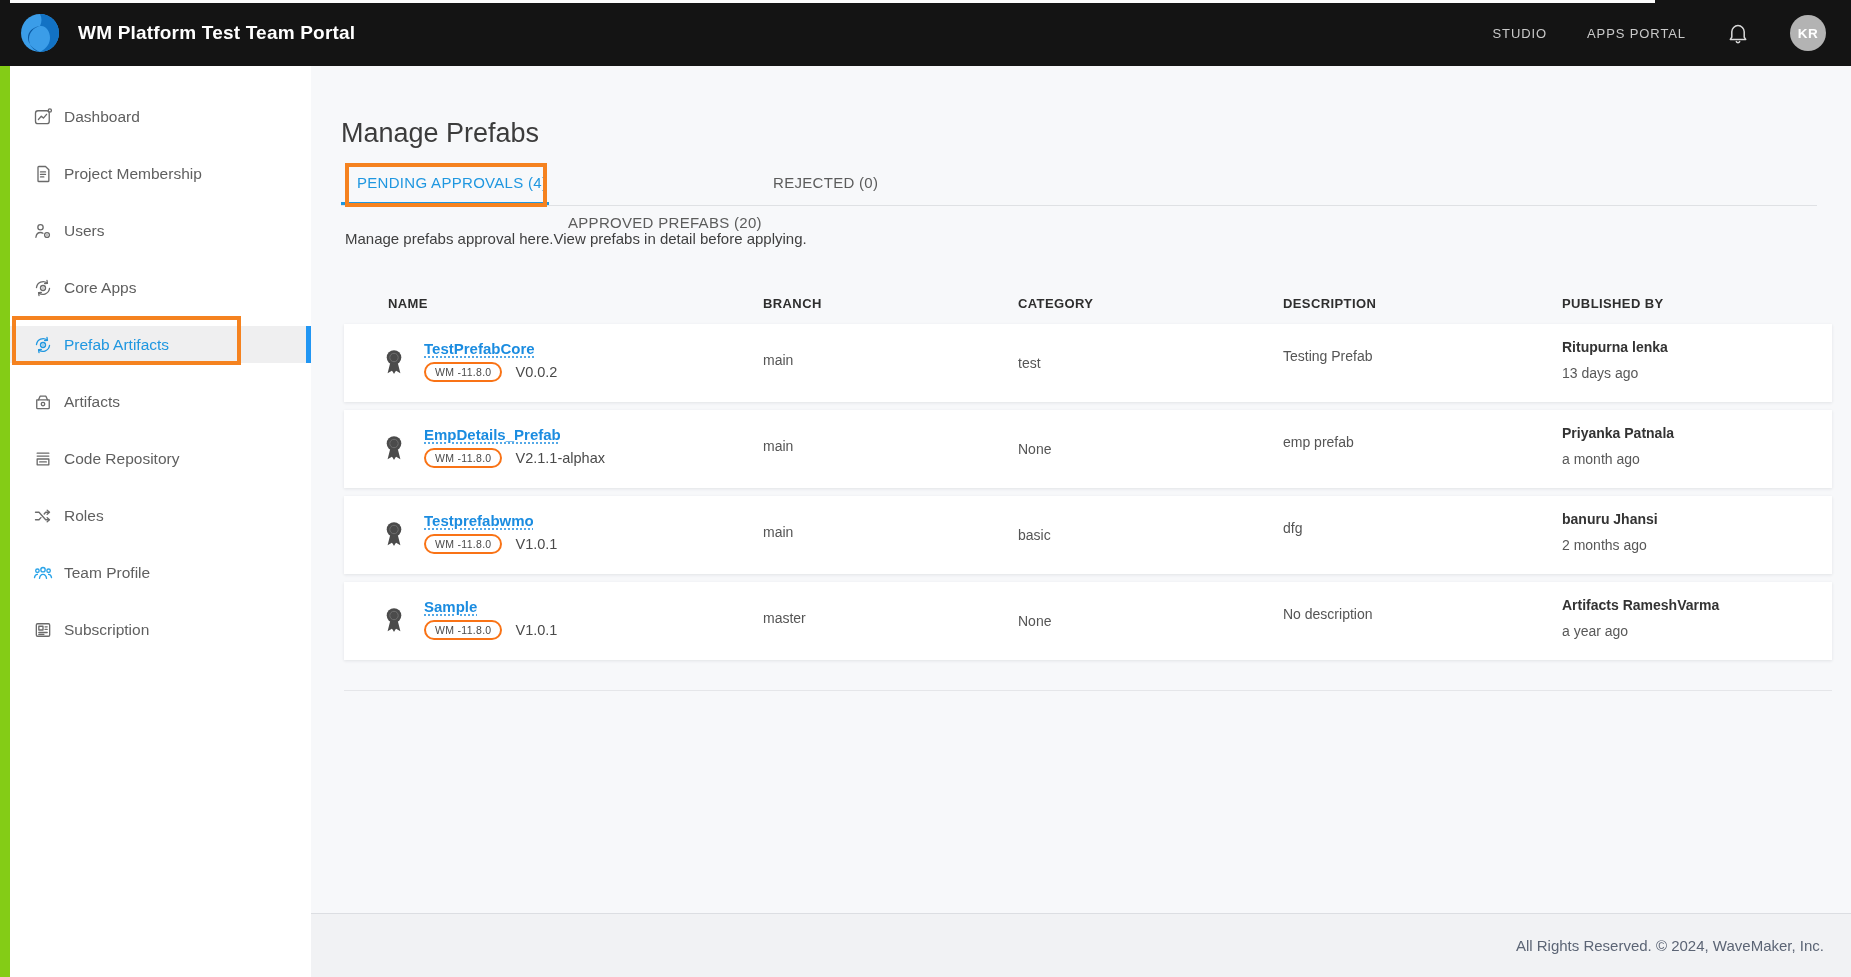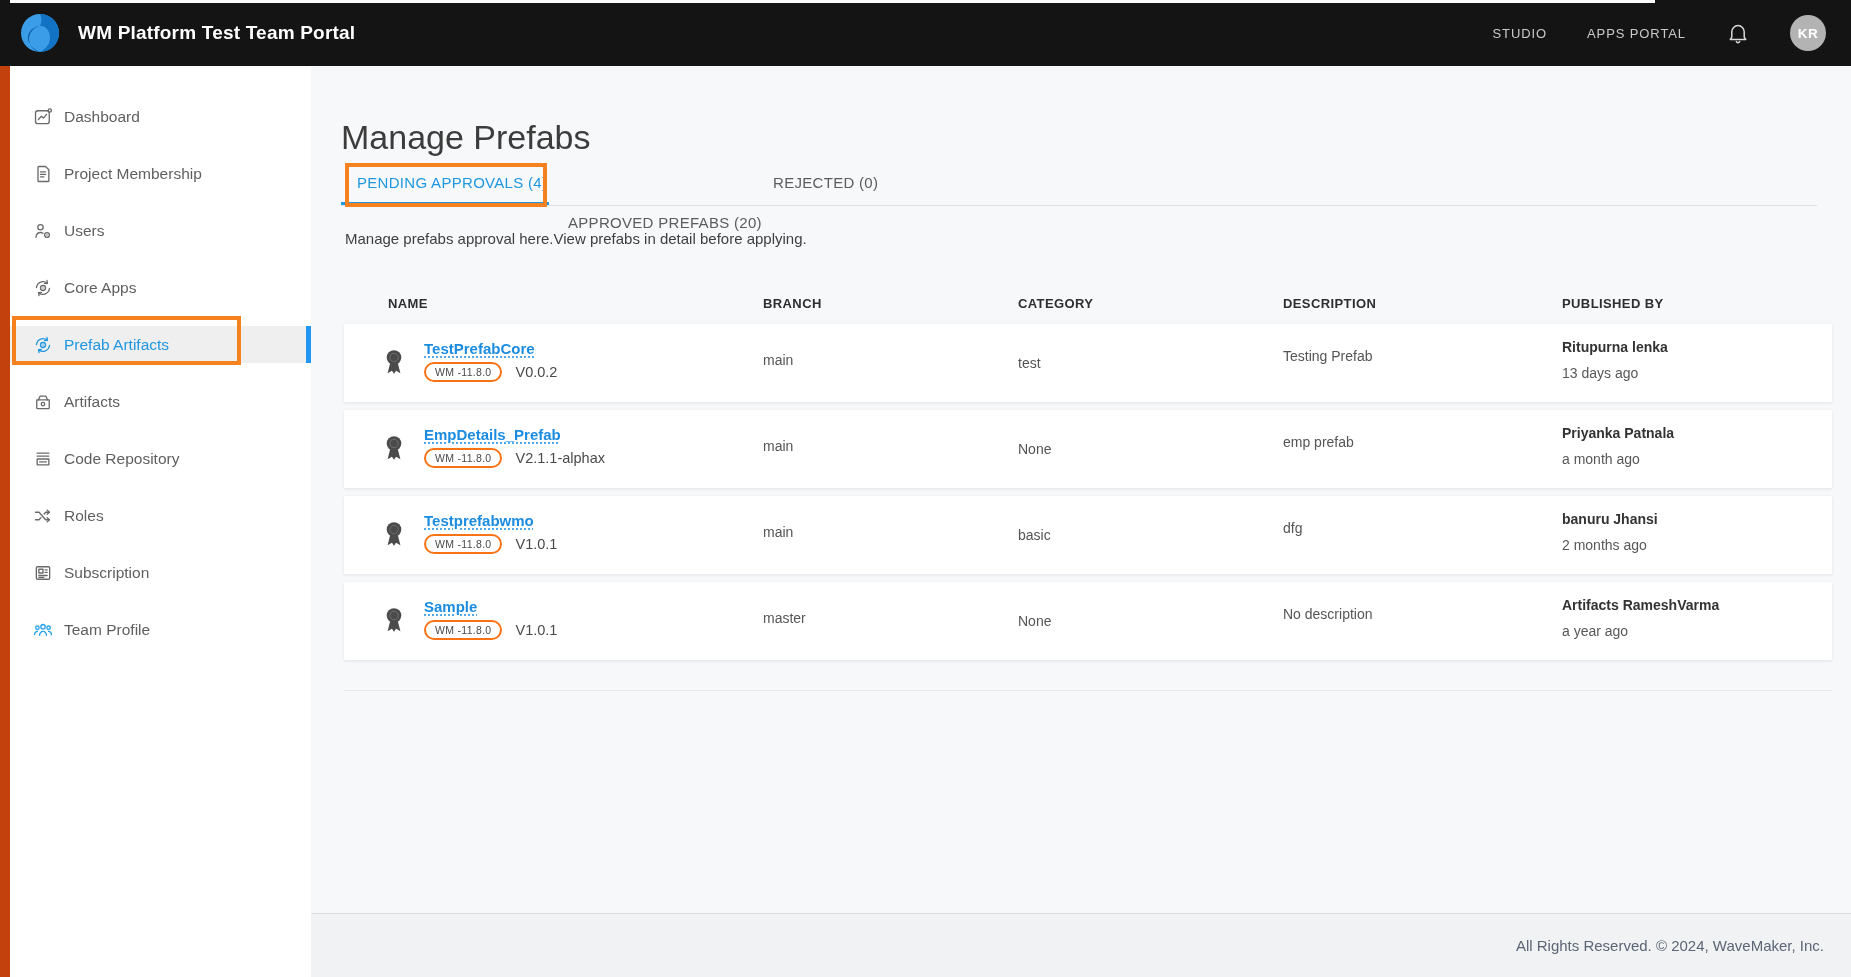--- a/index.html
+++ b/index.html
@@ -1,17 +1,17 @@
 <!DOCTYPE html>
 <html><head>
 <meta charset="utf-8">
 <style>
   html,body{margin:0;padding:0;background:#161616;}
   #app{position:relative;width:1851px;height:977px;overflow:hidden;
-       font-family:"Liberation Sans",sans-serif;background:#c2410c;}
+       font-family:"Liberation Sans",sans-serif;background:#84cc16;}
 
   
   .topbar{position:absolute;left:0;top:0;width:1851px;height:66px;background:#141414;z-index:5;}
   .top-strip{position:absolute;left:10px;top:0;width:1645px;height:3px;background:#fbfbfb;z-index:6;}
   .brand{position:absolute;left:20px;top:13px;display:flex;align-items:center;gap:18px;}
   .brand-title{color:#ffffff;font-size:19px;font-weight:700;letter-spacing:.2px;line-height:40px;}
   .topbar-right{position:absolute;right:25px;top:0;height:66px;display:flex;align-items:center;gap:40px;}
   .top-link{color:#c9c9c9;font-size:13px;letter-spacing:.9px;cursor:pointer;}
   .bell{width:24px;height:24px;}
   .avatar{width:36px;height:36px;border-radius:50%;background:#b3b3b3;color:#ffffff;
@@ -26,21 +26,21 @@
   .nav-item.blue-icon .nicon{color:#29a3e8;}
   .nav-item.selected{color:#1f97e0;}
   .nav-item.selected .nicon{color:#1f97e0;}
   .sel-bg{position:absolute;left:0;right:5px;top:10px;bottom:10px;background:#efeff0;z-index:-1;}
   .sel-bar{position:absolute;right:0;top:10px;bottom:10px;width:5px;background:#2196f3;}
   .annot-side{position:absolute;left:2px;top:250px;width:221px;height:41px;
               border:4px solid #f5821f;z-index:7;pointer-events:none;}
 
   
   .main{position:absolute;left:311px;top:66px;width:1540px;bottom:0;background:#f7f8fa;}
-  .page-title{position:absolute;left:30px;top:52px;font-size:34px;color:#3c3c3c;font-weight:400;}
+  .page-title{position:absolute;left:30px;top:52px;font-size:27px;color:#3c3c3c;font-weight:400;}
   .tabs-line{position:absolute;left:30px;top:139px;width:1476px;height:1px;background:#dfe1e4;}
   .tab{position:absolute;top:108px;font-size:15px;letter-spacing:.3px;color:#5c5c5c;cursor:pointer;white-space:nowrap;}
   .tab.active{color:#1f97e0;}
   .tab-underline{position:absolute;left:30px;top:136px;width:208px;height:3px;background:#1f97e0;}
   .annot-tab{position:absolute;left:34px;top:97px;width:194px;height:36px;
              border:4px solid #f5821f;z-index:7;pointer-events:none;}
   .page-desc{position:absolute;left:34px;top:164px;font-size:15px;color:#3f3f3f;}
 
   
   .thead{position:absolute;left:33px;top:230px;width:1488px;height:20px;}
@@ -198,46 +198,46 @@
             <path d="M3 7.5h4.2l8 9H19"></path>
             <path d="M3 16.5h4.2l2.3-2.6"></path>
             <path d="M13.4 9.6l1.8-2.1H19"></path>
             <polyline points="17,5 19.8,7.5 17,10"></polyline>
             <polyline points="17,14 19.8,16.5 17,19"></polyline>
           </svg>
         </span>
         <span>Roles</span>
       </div>
 
+      <div class="nav-item blue-icon">
+        <span class="nicon">
+          <svg viewBox="0 0 24 24" width="20" height="20" fill="none" stroke="currentColor" stroke-width="1.6" stroke-linecap="round" stroke-linejoin="round">
+            <circle cx="12" cy="8" r="2.6"></circle>
+            <path d="M7.8 18.5c.4-3.1 2.1-4.9 4.2-4.9s3.8 1.8 4.2 4.9"></path>
+            <circle cx="5.3" cy="9.3" r="2.1"></circle>
+            <path d="M1.8 17.6c.3-2.4 1.6-3.9 3.5-3.9"></path>
+            <circle cx="18.7" cy="9.3" r="2.1"></circle>
+            <path d="M22.2 17.6c-.3-2.4-1.6-3.9-3.5-3.9"></path>
+          </svg>
+        </span>
+        <span>Team Profile</span>
+      </div>
+
       <div class="nav-item">
         <span class="nicon">
           <svg viewBox="0 0 24 24" width="20" height="20" fill="none" stroke="currentColor" stroke-width="1.6" stroke-linecap="round" stroke-linejoin="round">
             <rect x="4" y="4.5" width="16" height="15" rx="1.5"></rect>
             <rect x="7" y="7.5" width="5" height="4.5"></rect>
             <line x1="14.5" y1="8.2" x2="17" y2="8.2"></line>
               <line x1="14.5" y1="11.3" x2="17" y2="11.3"></line>
             <line x1="7" y1="15" x2="17" y2="15"></line>
               <line x1="7" y1="17.3" x2="13" y2="17.3"></line>
           </svg>
         </span>
         <span>Subscription</span>
-      </div>
-
-      <div class="nav-item blue-icon">
-        <span class="nicon">
-          <svg viewBox="0 0 24 24" width="20" height="20" fill="none" stroke="currentColor" stroke-width="1.6" stroke-linecap="round" stroke-linejoin="round">
-            <circle cx="12" cy="8" r="2.6"></circle>
-            <path d="M7.8 18.5c.4-3.1 2.1-4.9 4.2-4.9s3.8 1.8 4.2 4.9"></path>
-            <circle cx="5.3" cy="9.3" r="2.1"></circle>
-            <path d="M1.8 17.6c.3-2.4 1.6-3.9 3.5-3.9"></path>
-            <circle cx="18.7" cy="9.3" r="2.1"></circle>
-            <path d="M22.2 17.6c-.3-2.4-1.6-3.9-3.5-3.9"></path>
-          </svg>
-        </span>
-        <span>Team Profile</span>
       </div>
 
     </div>
     <div class="annot-side"></div>
   </div>
 
   <div class="main">
 
     <div class="page-title">Manage Prefabs</div>
 

